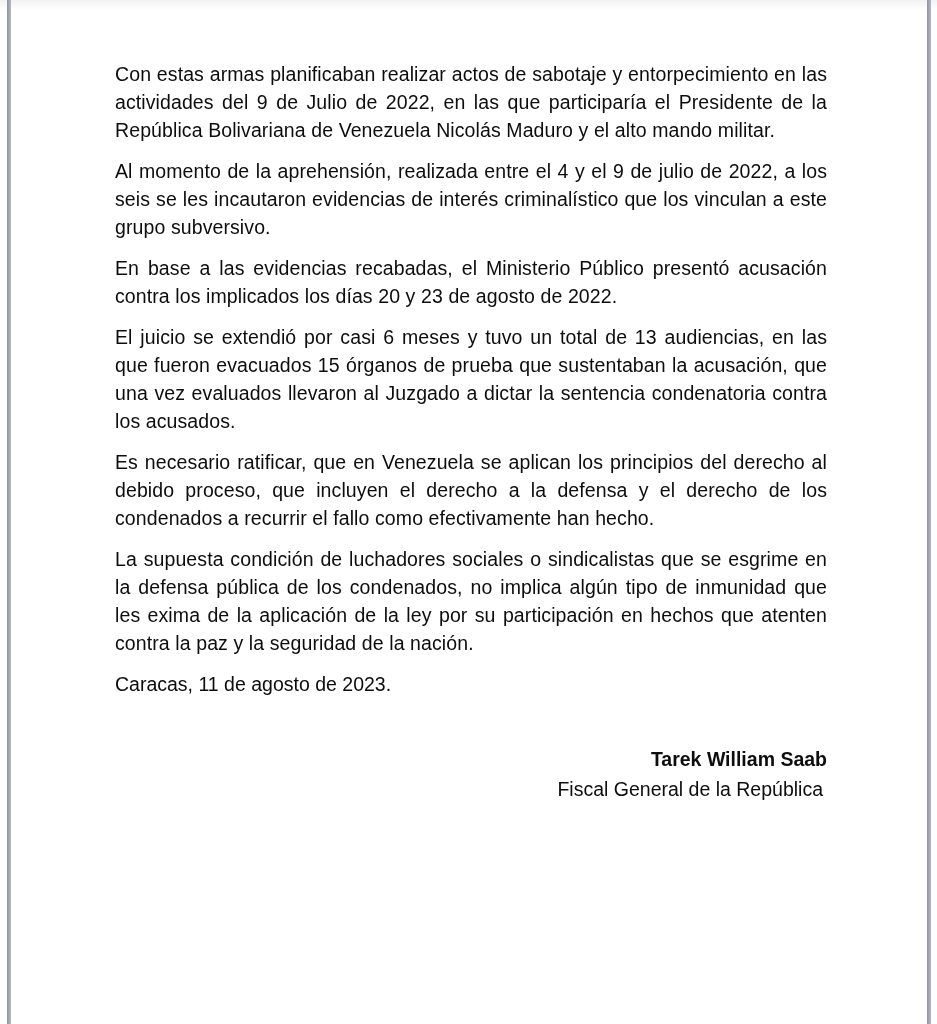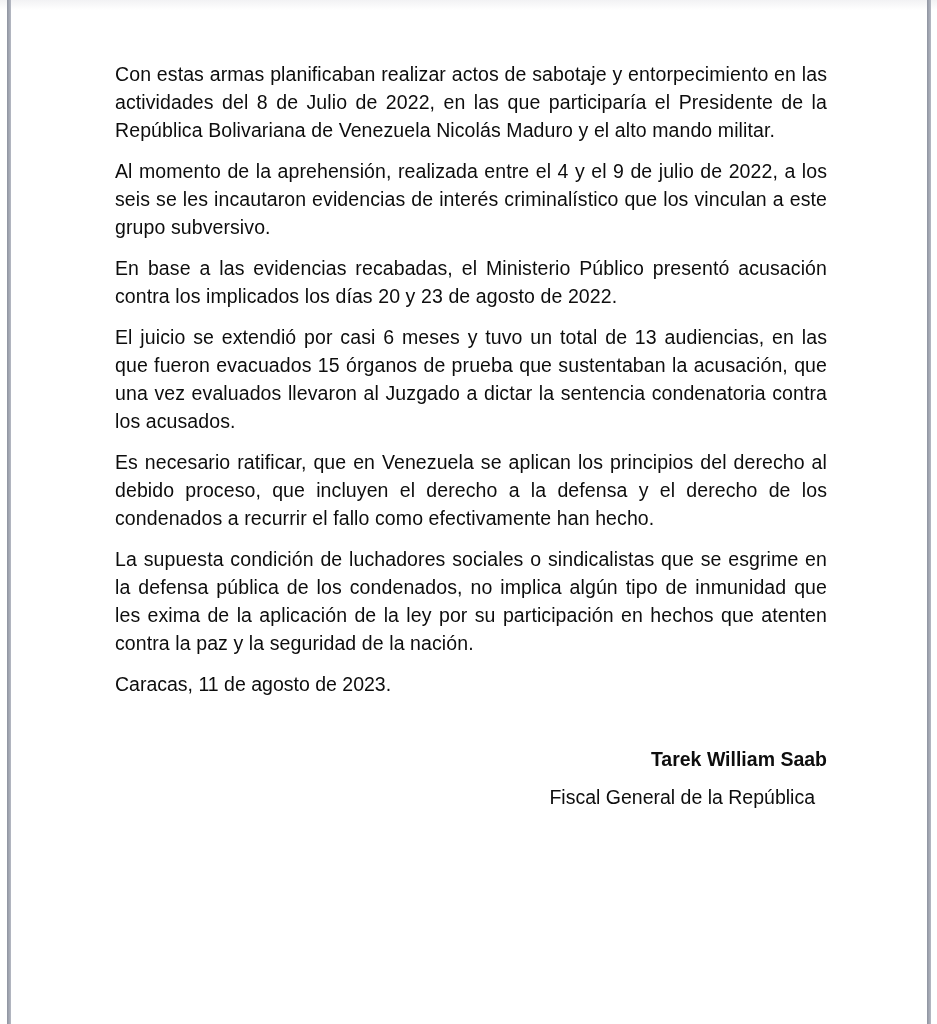--- a/index.html
+++ b/index.html
@@ -56,36 +56,36 @@
     margin-top: 48px;
     text-align: right;
   }
   .signature-name {
     margin: 0;
     font-size: 19.5px;
     line-height: 26px;
     font-weight: bold;
   }
   .signature-title {
-    margin: 12px;
+    margin: 4px;
     font-size: 19.5px;
     line-height: 26px;
     font-weight: normal;
   }
 </style>
 </head>
 <body>
 
 <div class="page">
   <div class="scan-top"></div>
   <div class="edge left"></div>
   <div class="edge right"></div>
 
   <div class="content">
-    <p class="para">Con estas armas planificaban realizar actos de sabotaje y entorpecimiento en las actividades del 8 de Julio de 2022, en las que participaría el Presidente de la República Bolivariana de Venezuela Nicolás Maduro y el alto mando militar.</p>
+    <p class="para">Con estas armas planificaban realizar actos de sabotaje y entorpecimiento en las actividades del 9 de Julio de 2022, en las que participaría el Presidente de la República Bolivariana de Venezuela Nicolás Maduro y el alto mando militar.</p>
     <p class="para">Al momento de la aprehensión, realizada entre el 4 y el 9 de julio de 2022, a los seis se les incautaron evidencias de interés criminalístico que los vinculan a este grupo subversivo.</p>
     <p class="para">En base a las evidencias recabadas, el Ministerio Público presentó acusación contra los implicados los días 20 y 23 de agosto de 2022.</p>
     <p class="para">El juicio se extendió por casi 6 meses y tuvo un total de 13 audiencias, en las que fueron evacuados 15 órganos de prueba que sustentaban la acusación, que una vez evaluados llevaron al Juzgado a dictar la sentencia condenatoria contra los acusados.</p>
     <p class="para">Es necesario ratificar, que en Venezuela se aplican los principios del derecho al debido proceso, que incluyen el derecho a la defensa y el derecho de los condenados a recurrir el fallo como efectivamente han hecho.</p>
     <p class="para">La supuesta condición de luchadores sociales o sindicalistas que se esgrime en la defensa pública de los condenados, no implica algún tipo de inmunidad que les exima de la aplicación de la ley por su participación en hechos que atenten contra la paz y la seguridad de la nación.</p>
 
     <p class="date-line">Caracas, 11 de agosto de 2023.</p>
 
     <div class="signature">
       <p class="signature-name">Tarek William Saab</p>

